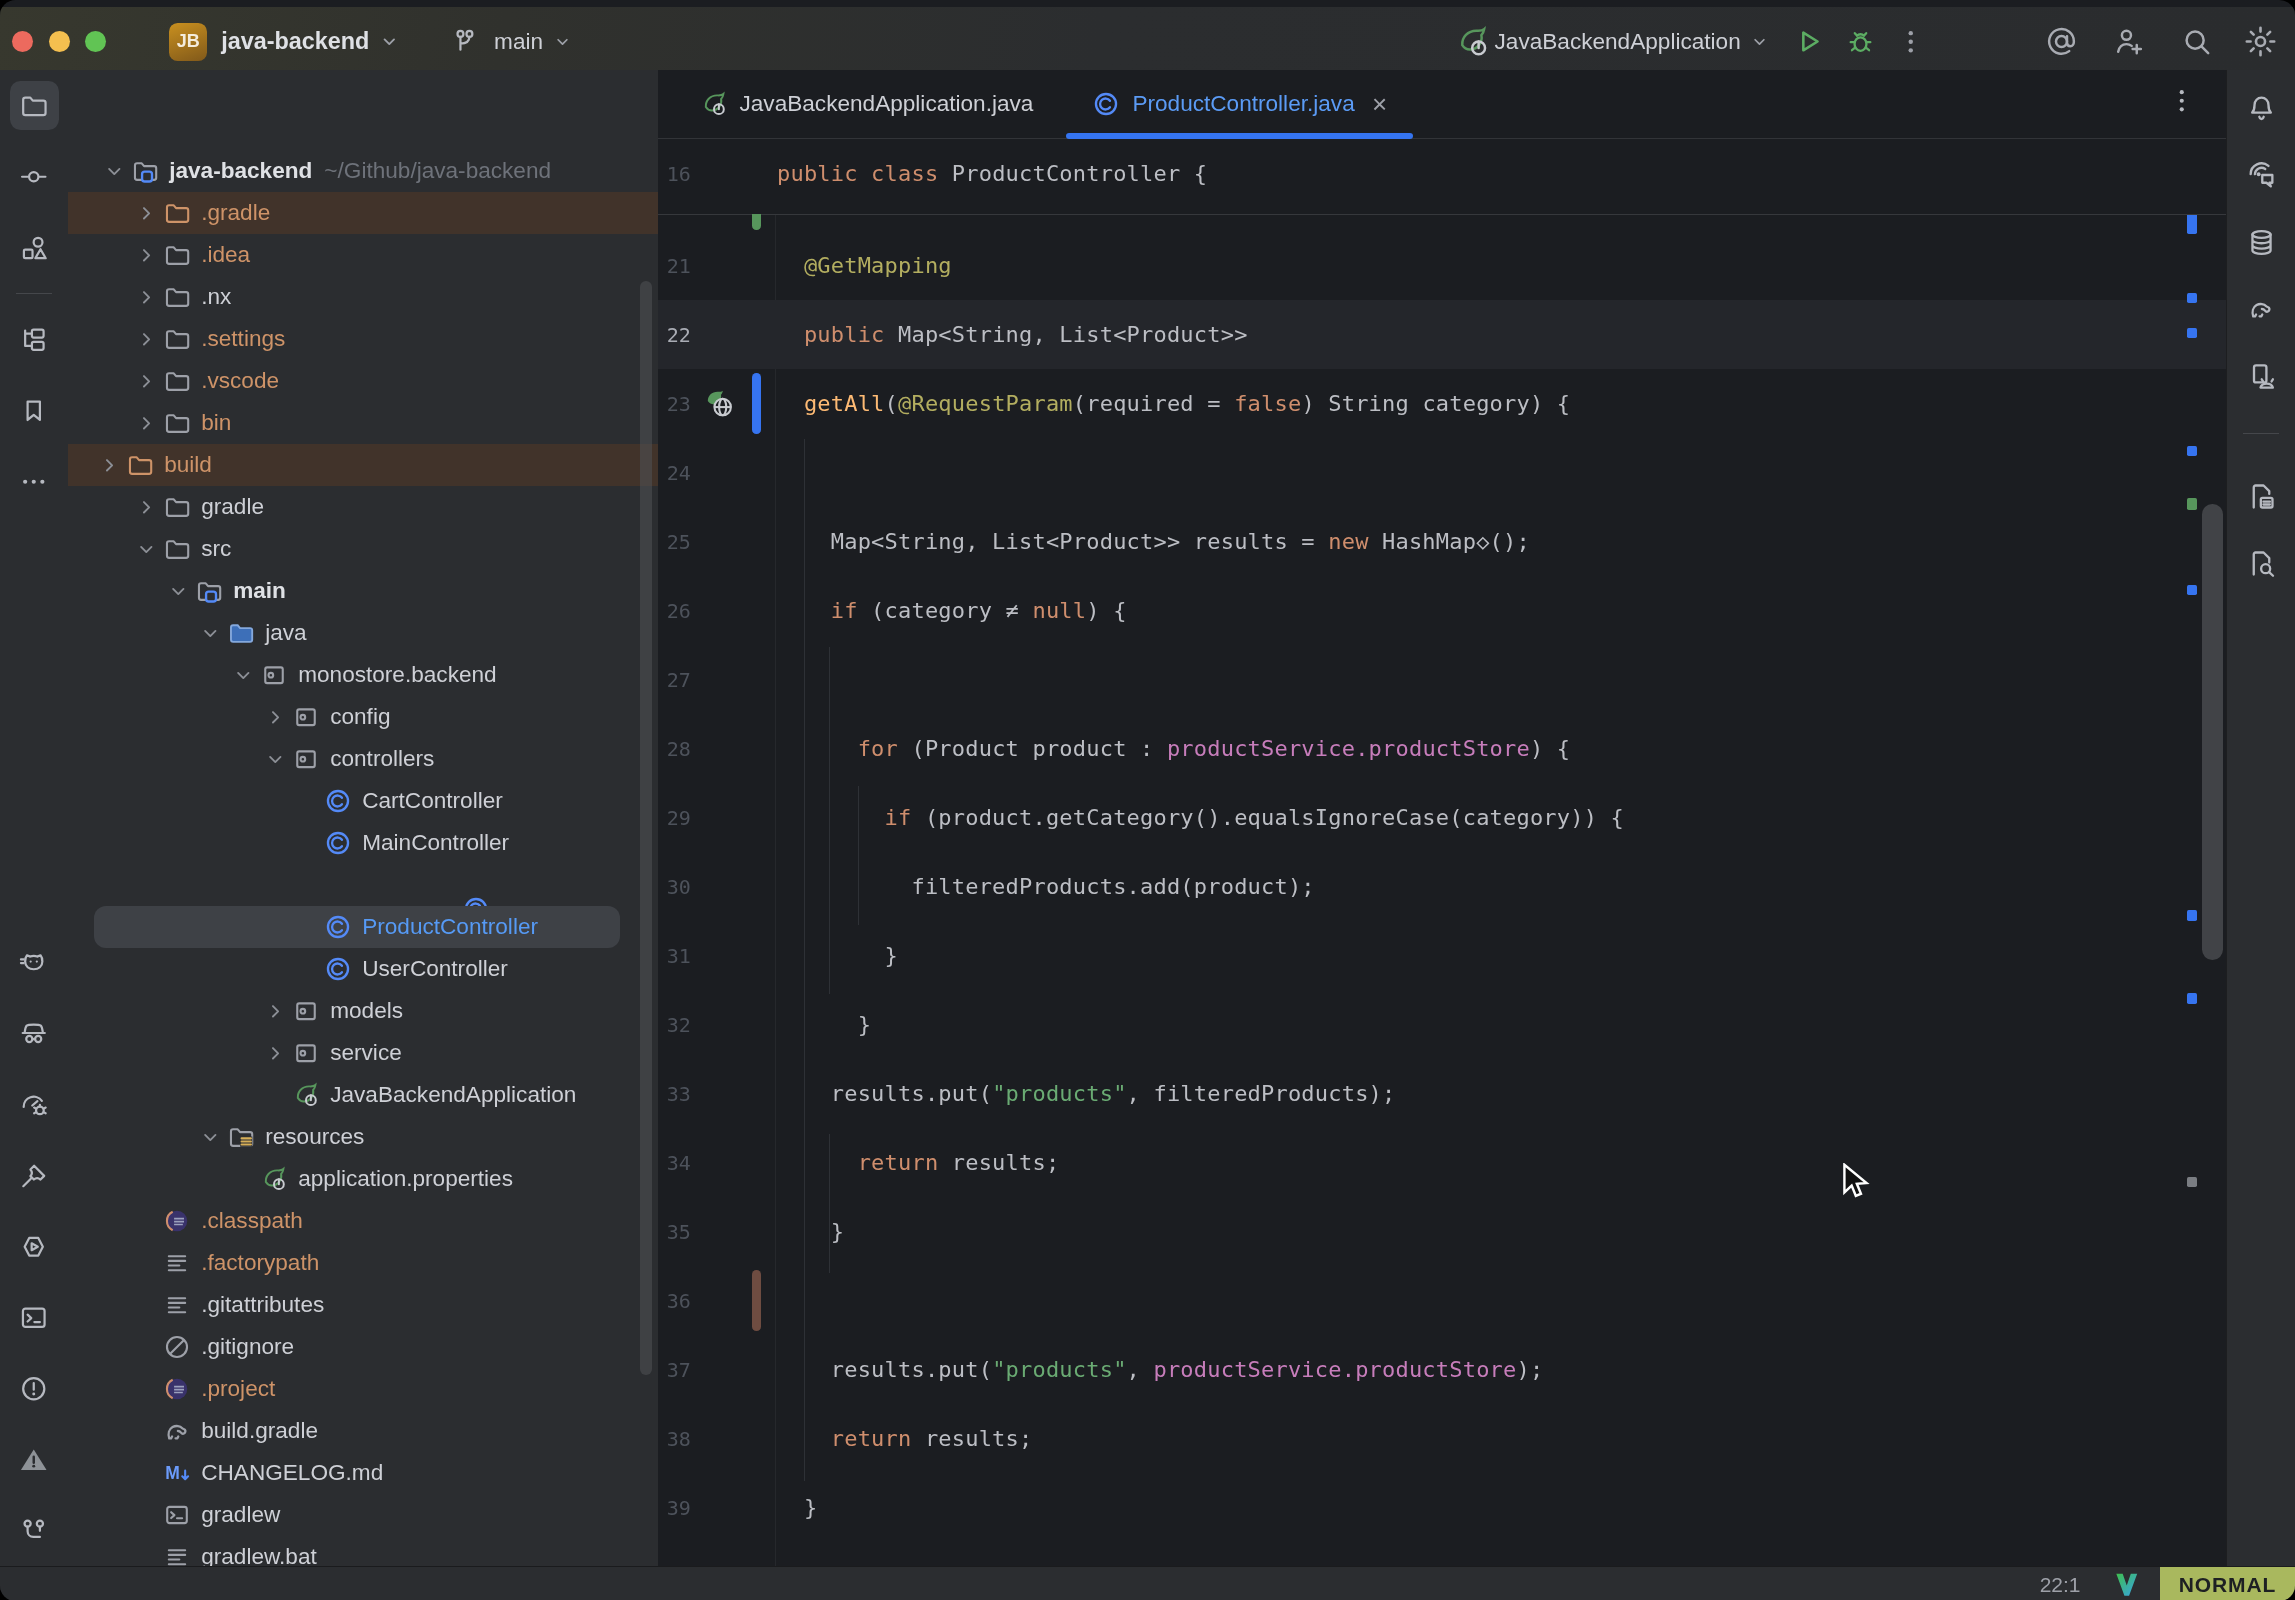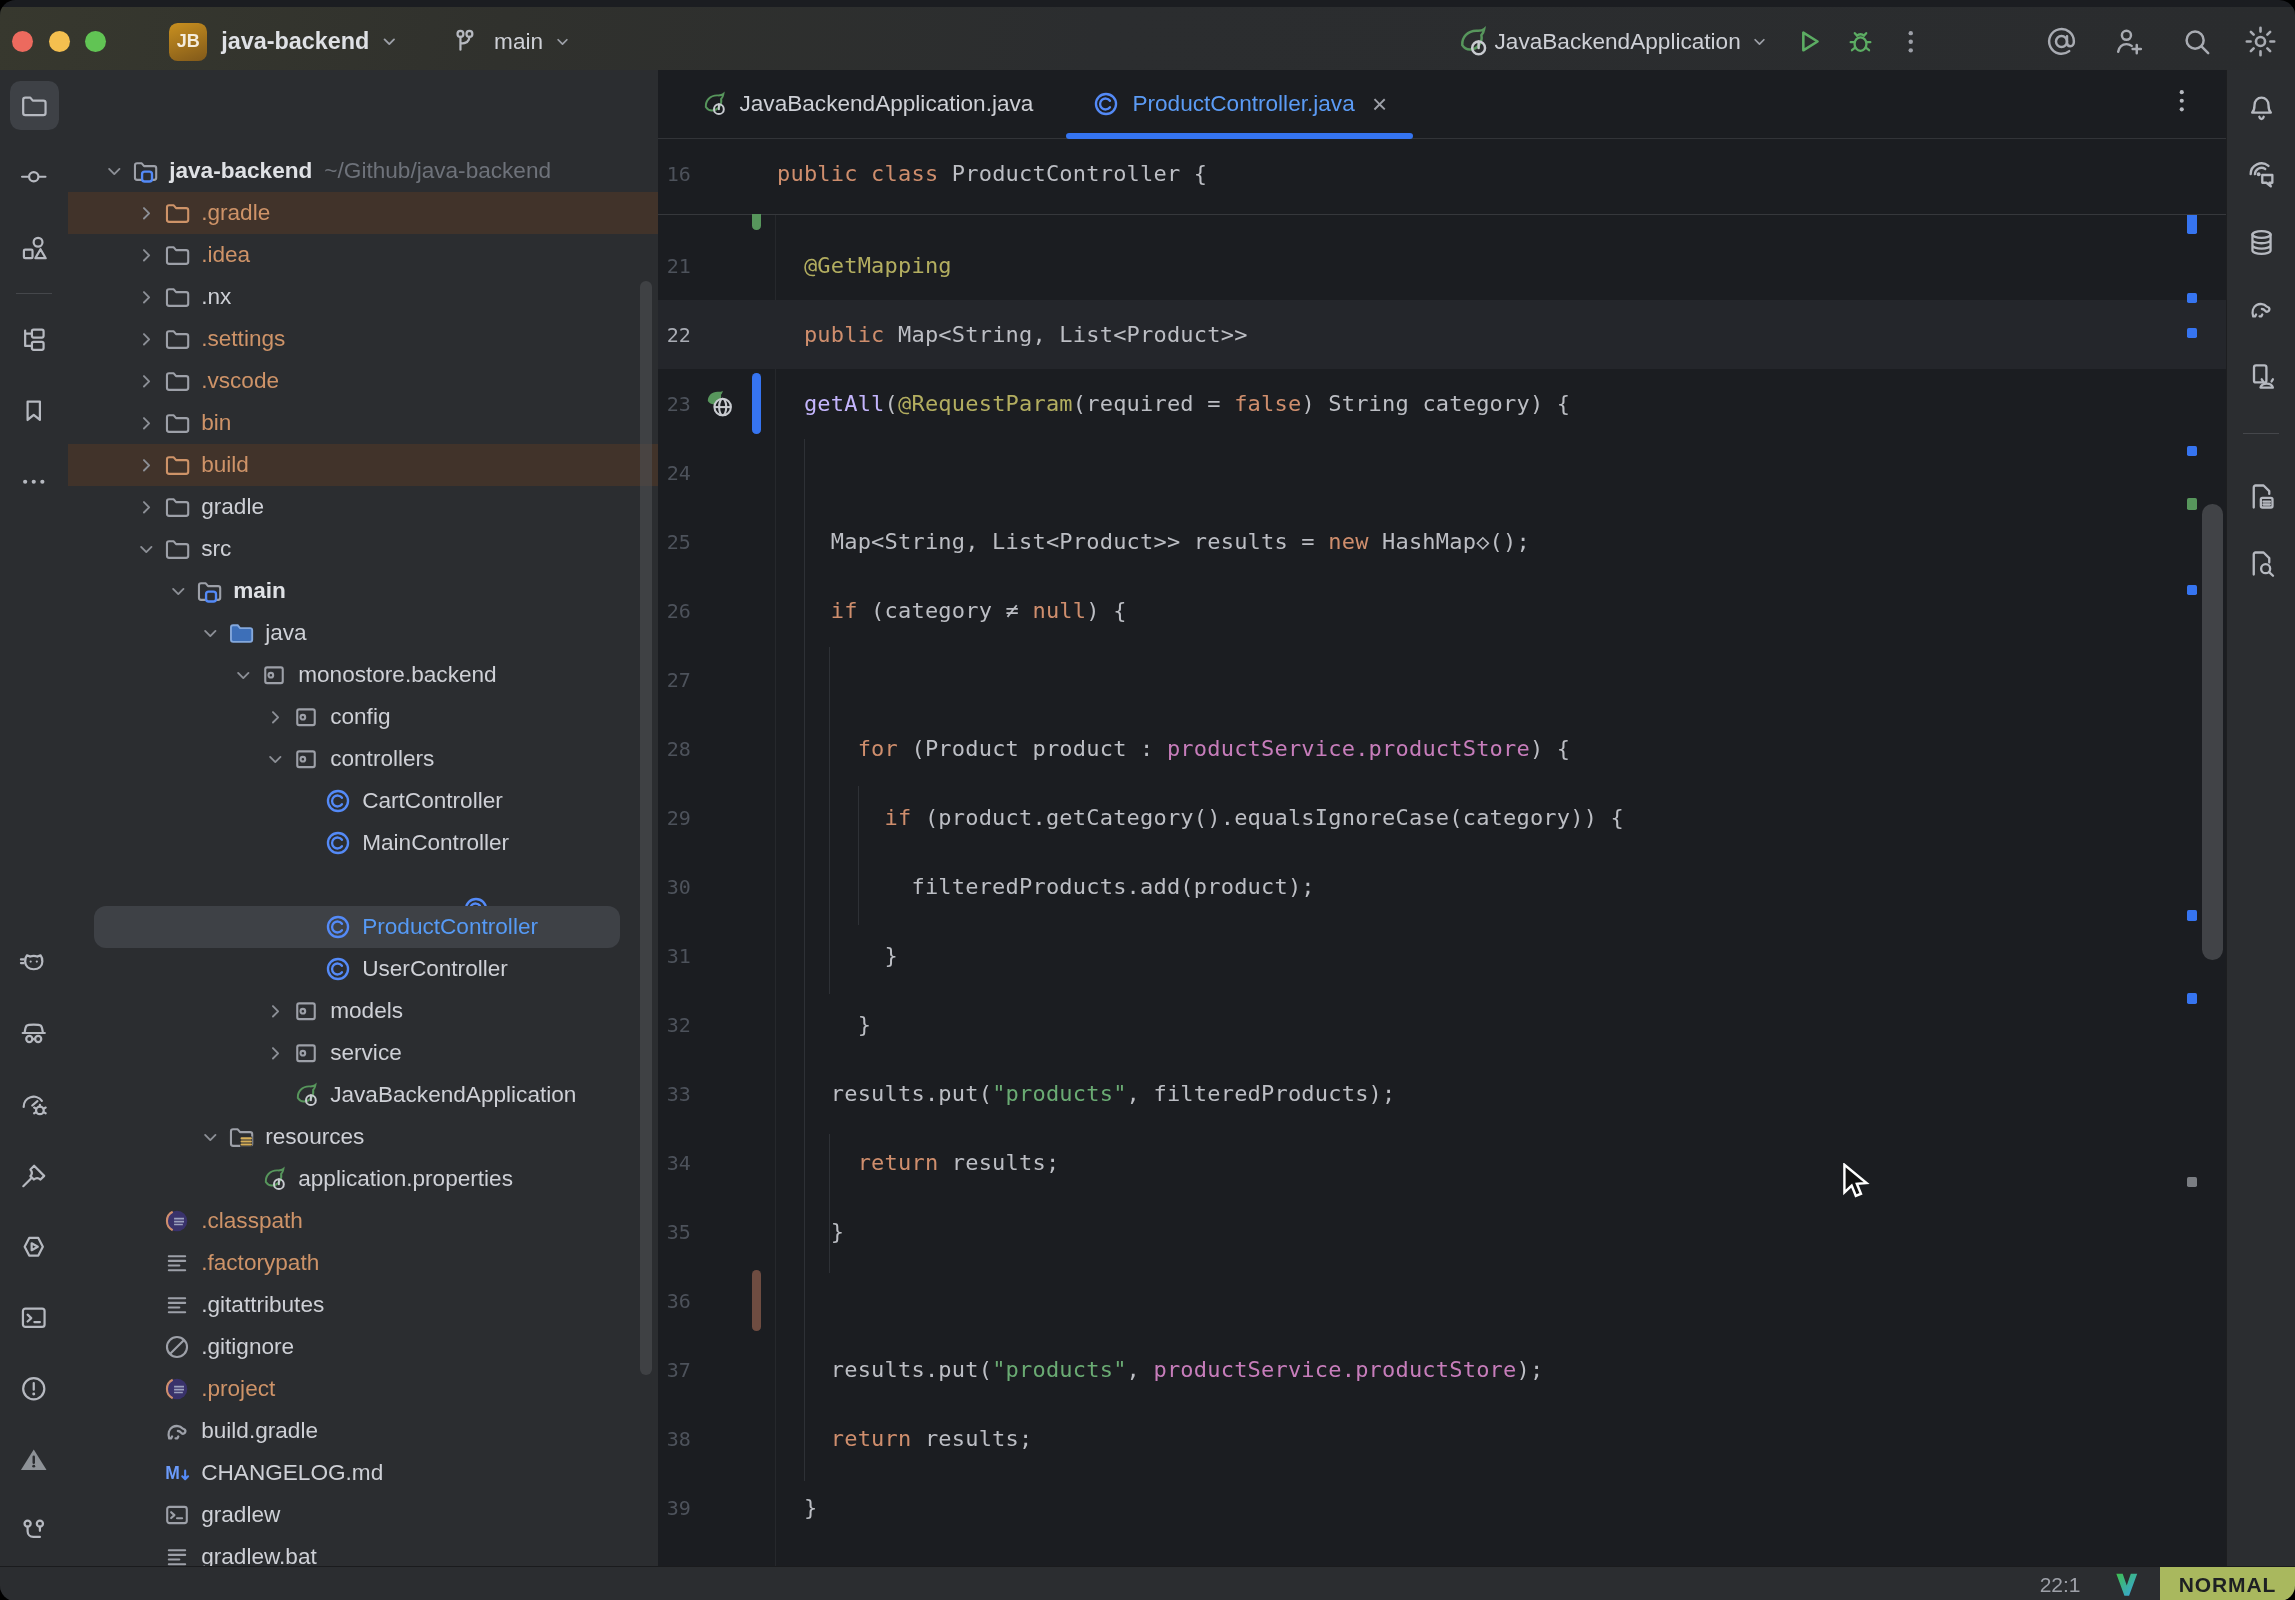--- a/index.html
+++ b/index.html
@@ -61,21 +61,21 @@
   #code{position:absolute;left:0;top:161px;width:1568px;}
   .cl{position:relative;height:69px;display:flex;align-items:center;}
   .cl.cur{background:#24262B;}
   .ln{width:38px;flex:none;text-align:right;padding-right:5.2px;box-sizing:border-box;color:#4D525B;
       font-family:"DejaVu Sans Mono",monospace;font-size:20px;}
   .cur .ln{color:#A9ACB4;}
   .gslot{width:47px;flex:none;display:flex;align-items:center;justify-content:center;}
   .ct{white-space:pre;margin-left:34px;font-family:"DejaVu Sans Mono",monospace;font-size:22px;letter-spacing:0.2px;color:#BCBEC4;}
   .c-kw{color:#CF8E6D;}
   .c-ann{color:#B3AE60;}
-  .c-decl{color:#c4b5fd;}
+  .c-decl{color:#fdba74;}
   .c-field{color:#C77DBB;}
   .c-str{color:#6AAB73;}
   .c-pl{color:#BCBEC4;}
   .vcsbar{position:absolute;left:94px;top:4.3px;width:8.7px;height:61px;border-radius:4.3px;}
   .vcs-mod{background:#3674F0;}
   .vcs-del{background:#6E4C41;}
   #vcs-top{position:absolute;left:94px;top:144px;width:8.7px;height:15.6px;border-radius:0 0 4.3px 4.3px;background:#57965C;z-index:4;}
   .guide{position:absolute;width:0.9px;background:#2E3136;}
   #gutter-sep{position:absolute;left:117px;top:143px;bottom:0;width:0.9px;background:#26282C;}
   .stripe{position:absolute;left:1529px;width:9.6px;border-radius:1.7px;}
@@ -387,21 +387,21 @@
               <path d="M9.5 6.5l5.5 5.5-5.5 5.5"></path>
             </svg>
           </span>
           <span class="ticon">
             <svg width="28" height="28" viewBox="0 0 24 24" fill="none" stroke="currentColor" stroke-width="1.8" stroke-linecap="round" stroke-linejoin="round">
               <path d="M3.4 7.2c0-1 .8-1.8 1.8-1.8h4l2 2.4h8.6c1 0 1.8.8 1.8 1.8v8.2c0 1-.8 1.8-1.8 1.8H5.2c-1 0-1.8-.8-1.8-1.8z"></path>
             </svg>
           </span>
           <span class="tlabel o">bin</span>
         </div>
-        <div class="trow hl" style="padding-left: 64px;">
+        <div class="trow hl" style="padding-left: 27px;">
           <span class="rowbg"></span>
           <span class="tchev">
             <svg width="22.6" height="22.6" viewBox="0 0 24 24" fill="none" stroke="#8C8F96" stroke-width="2" stroke-linecap="round" stroke-linejoin="round">
               <path d="M9.5 6.5l5.5 5.5-5.5 5.5"></path>
             </svg>
           </span>
           <span class="ticon orange">
             <svg width="28" height="28" viewBox="0 0 24 24" fill="none" stroke="currentColor" stroke-width="1.8" stroke-linecap="round" stroke-linejoin="round">
               <path d="M3.4 7.2c0-1 .8-1.8 1.8-1.8h4l2 2.4h8.6c1 0 1.8.8 1.8 1.8v8.2c0 1-.8 1.8-1.8 1.8H5.2c-1 0-1.8-.8-1.8-1.8z"></path>
             </svg>

